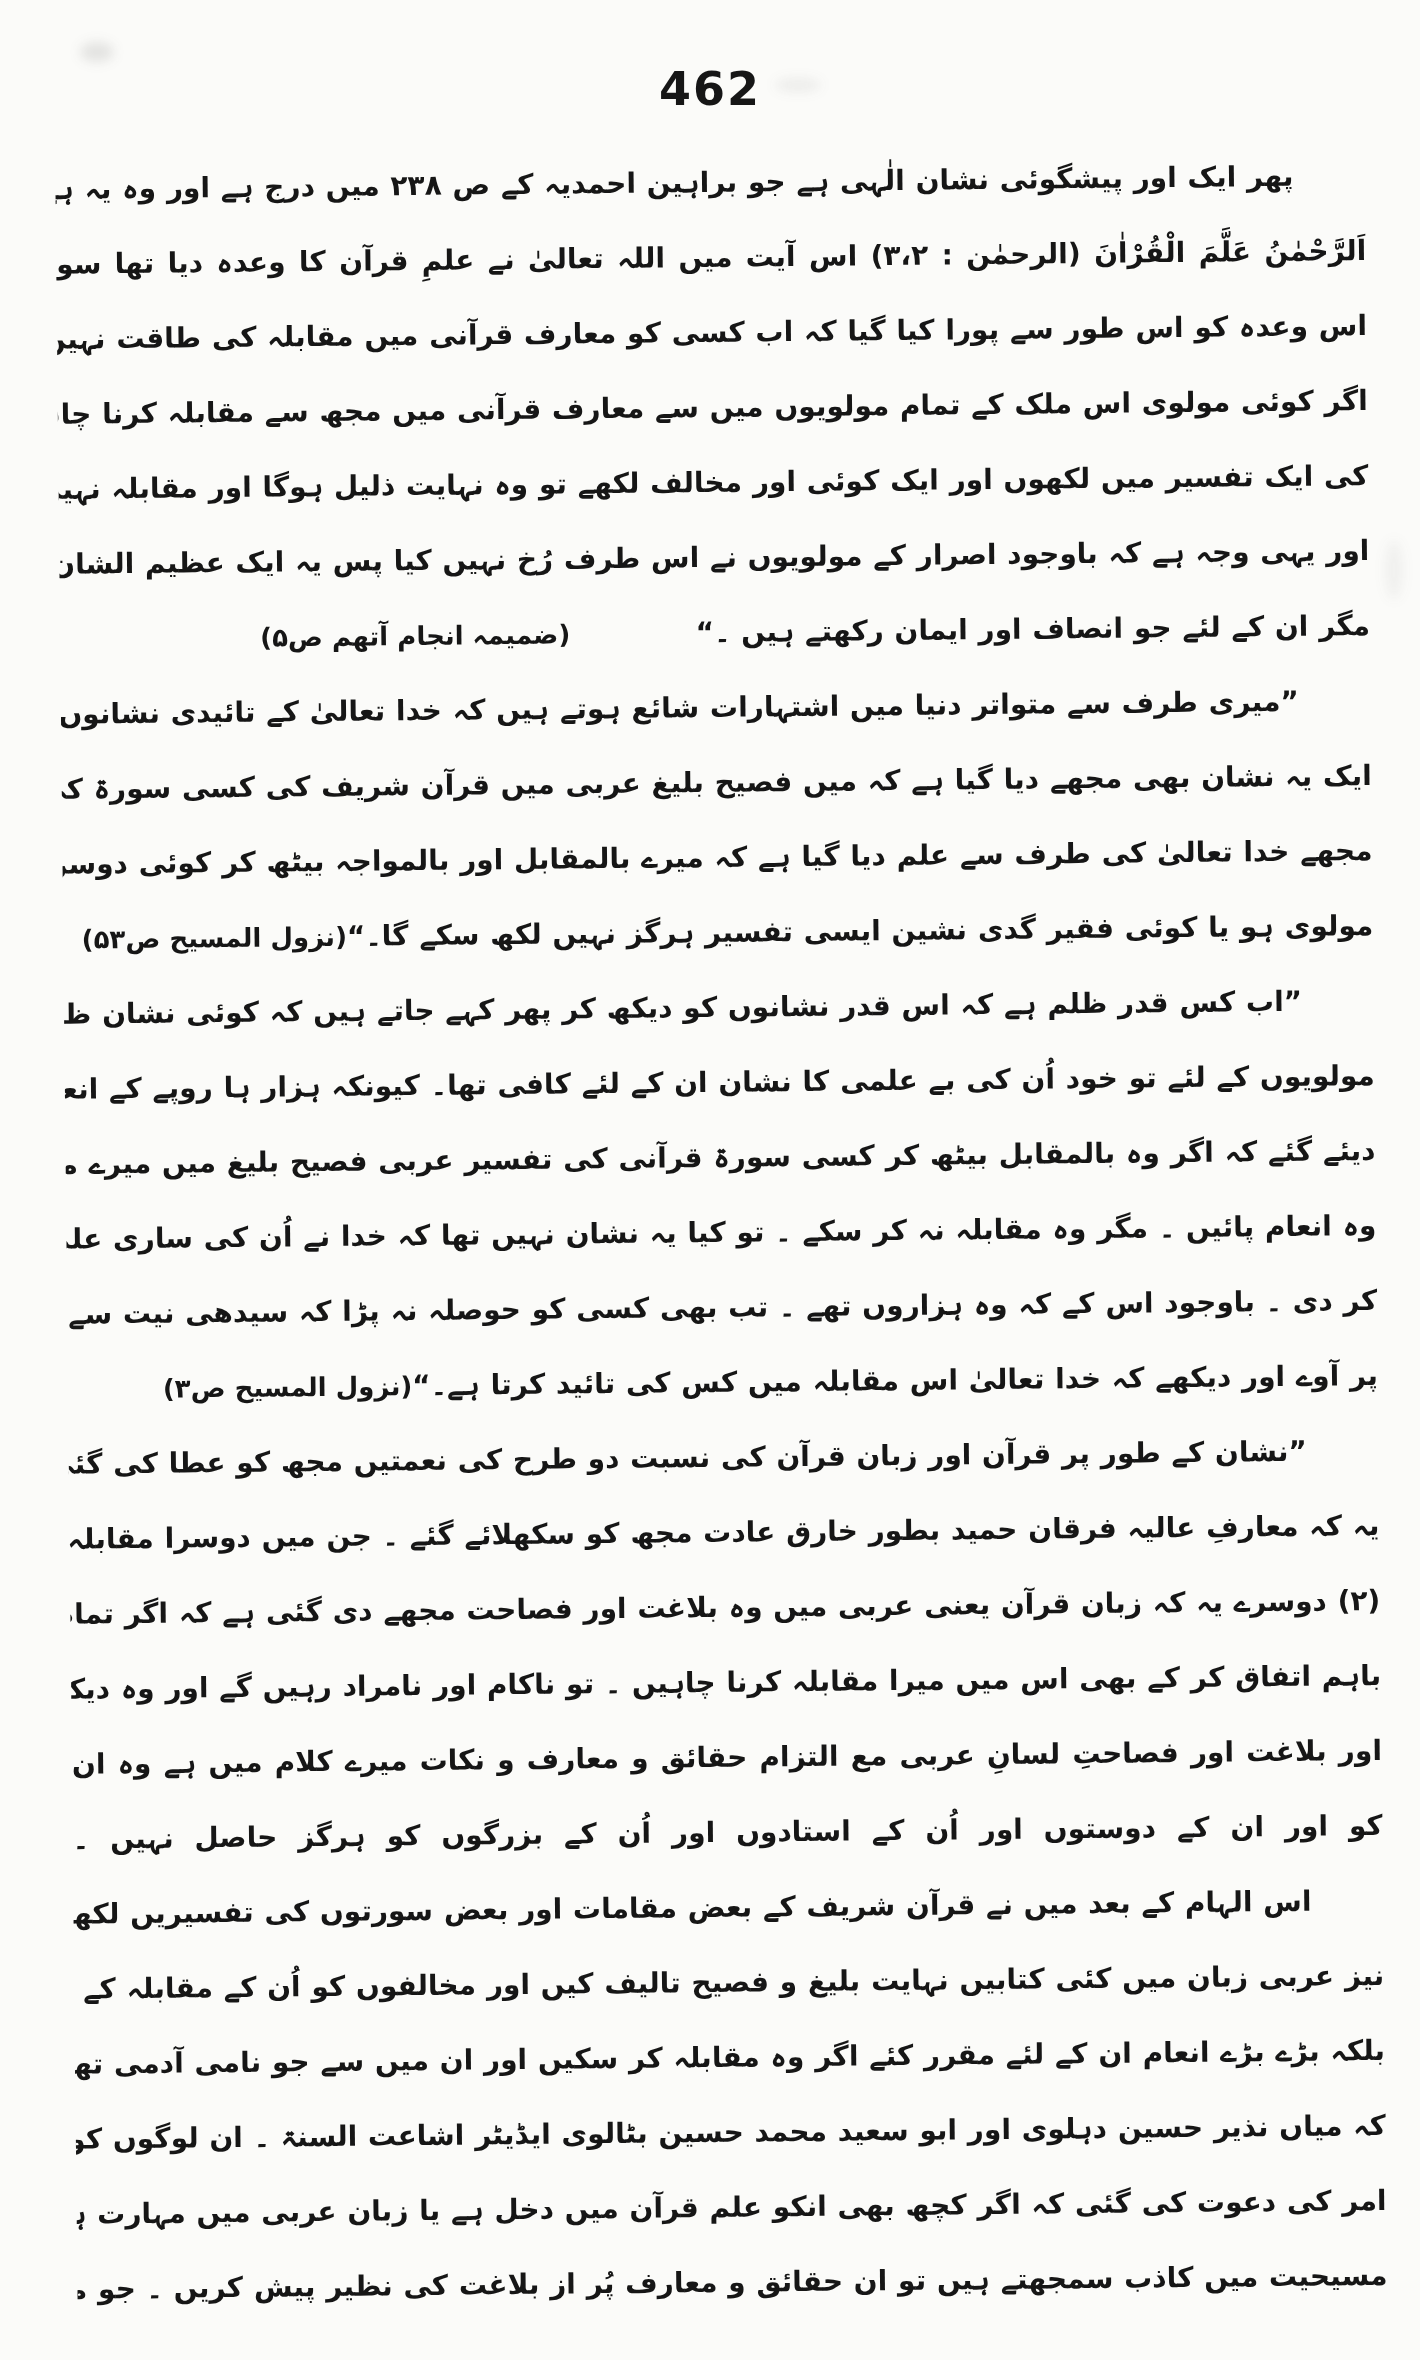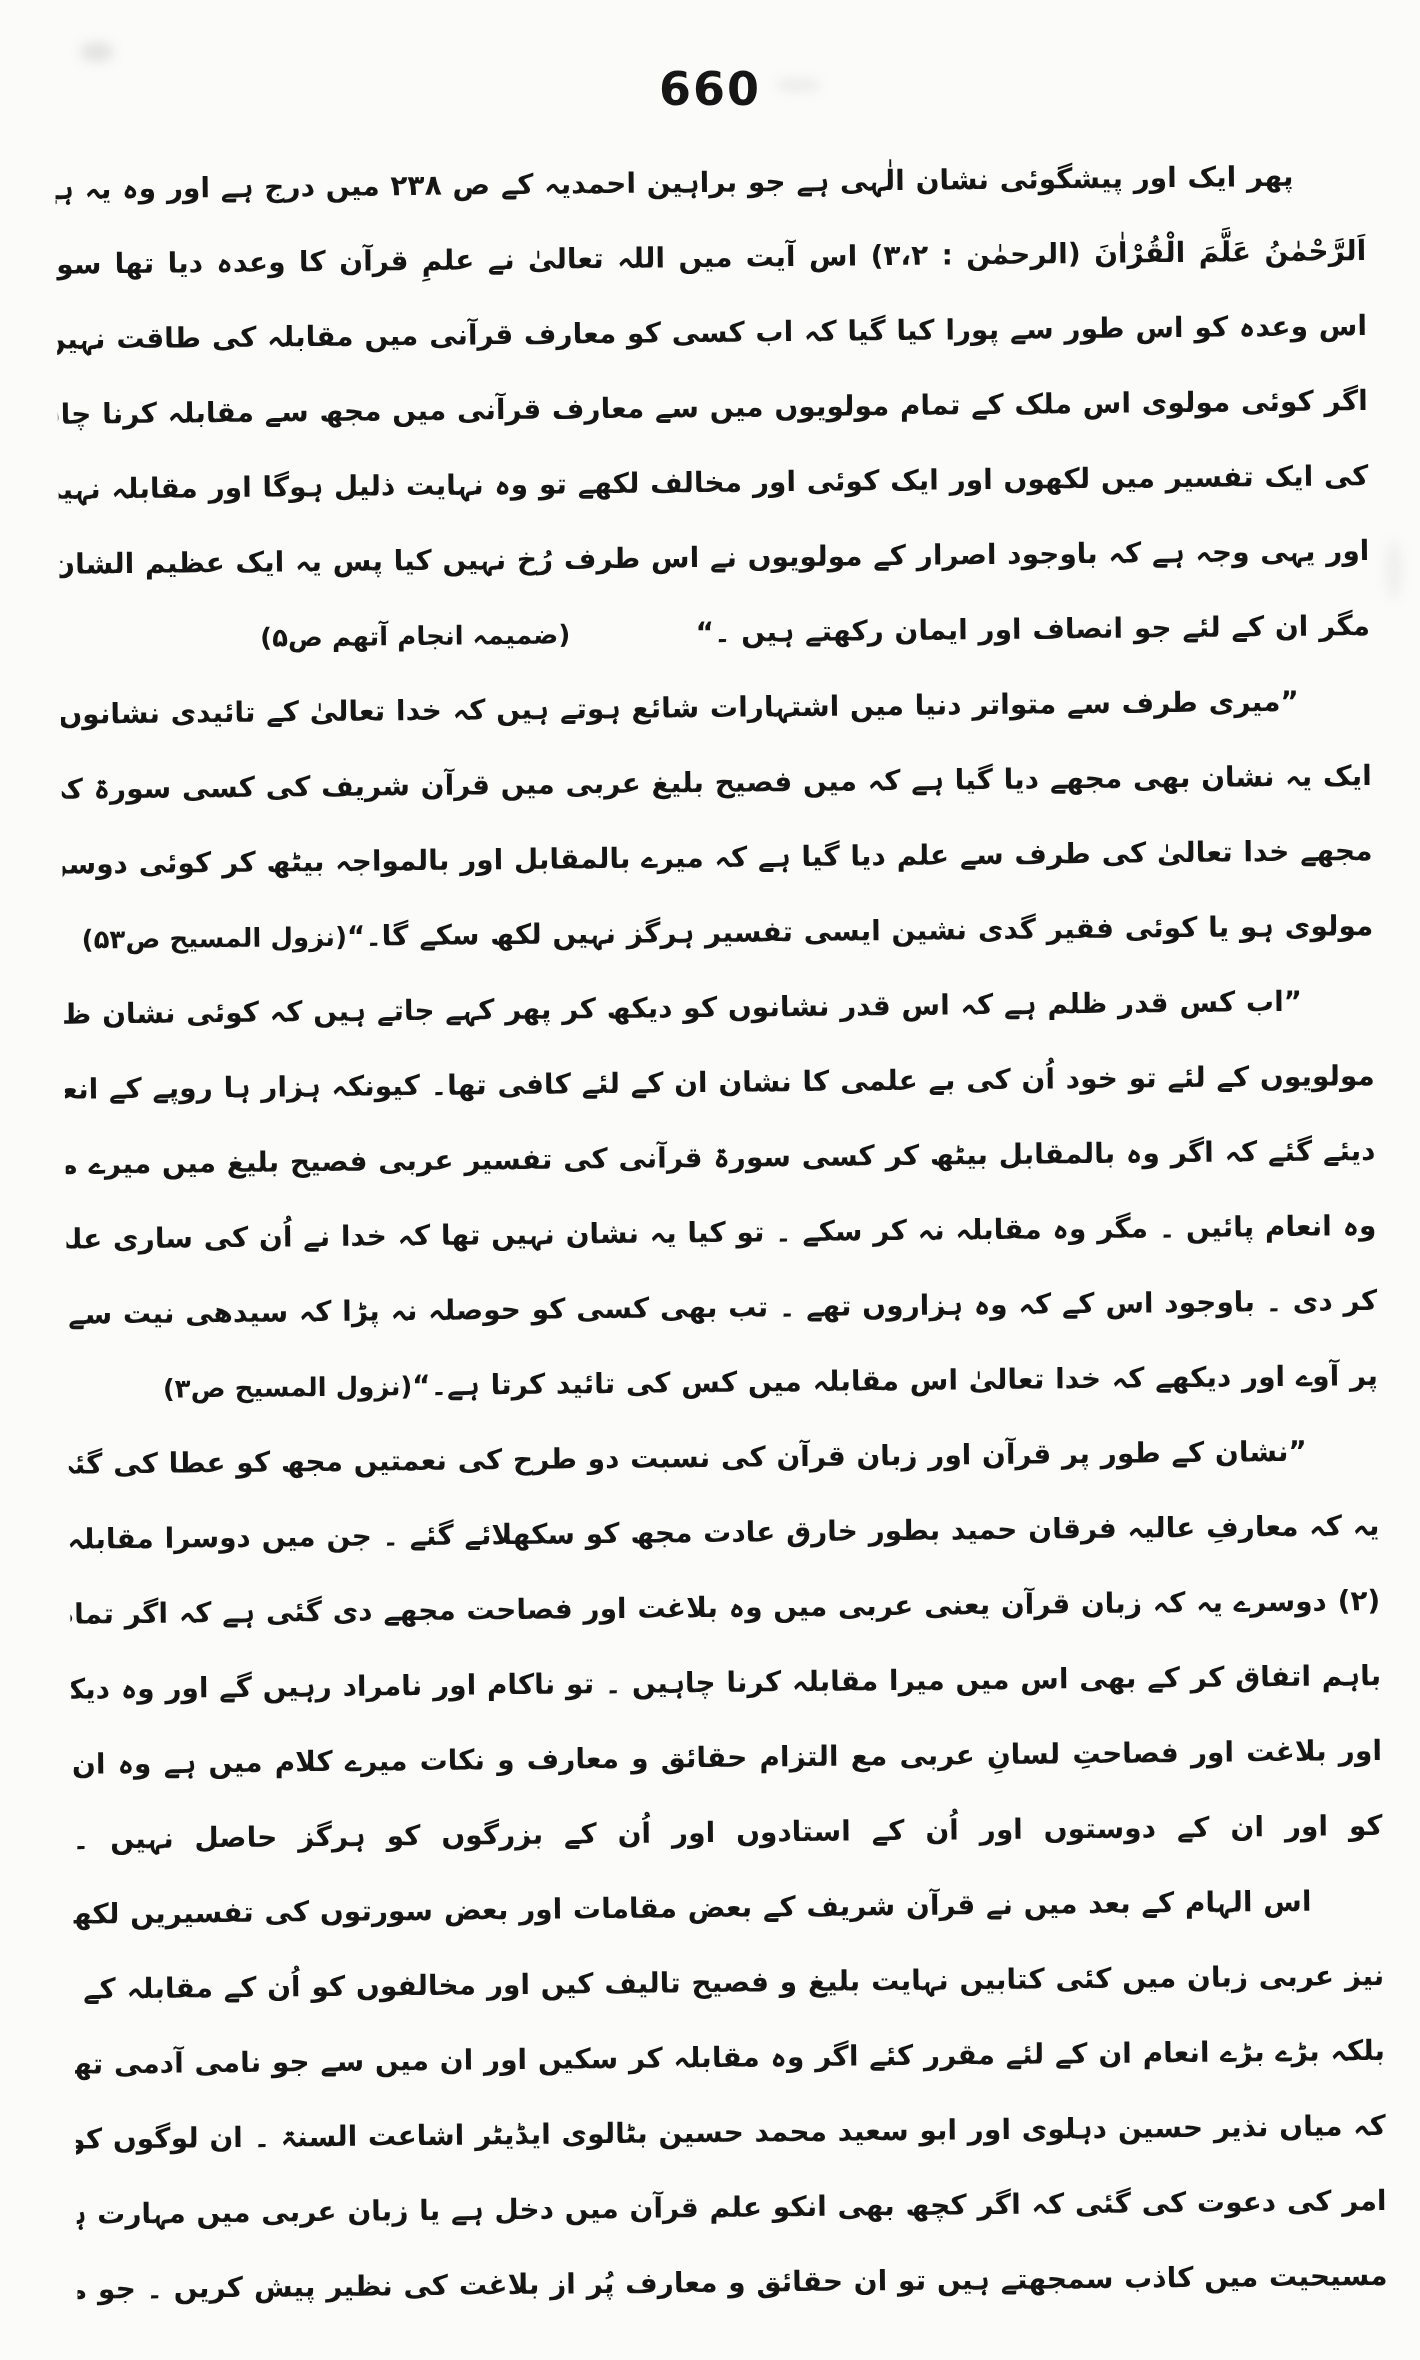--- a/index.html
+++ b/index.html
@@ -86,21 +86,21 @@
   }
 </style>
 </head>
 <body>
 
 <div class="page">
   <div class="smudge s1"></div>
   <div class="smudge s2"></div>
   <div class="smudge s3"></div>
 
-  <div class="page-number">660</div>
+  <div class="page-number">462</div>
 
   <div class="text-block">
       <div class="line para-start with-cite">
         <span class="line-text">پھر ایک اور پیشگوئی نشان الٰہی ہے جو براہین احمدیہ کے ص ۲۳۸ میں درج ہے اور وہ یہ ہے ؛</span>
       </div>
       <div class="line">
         <span class="line-text">اَلرَّحْمٰنُ عَلَّمَ الْقُرْاٰنَ (الرحمٰن : ۳،۲) اس آیت میں اللہ تعالیٰ نے علمِ قرآن کا وعدہ دیا تھا سو</span>
       </div>
       <div class="line">
         <span class="line-text">اس وعدہ کو اس طور سے پورا کیا گیا کہ اب کسی کو معارف قرآنی میں مقابلہ کی طاقت نہیں، میں سچ سچ کہتا ہوں کہ</span>

